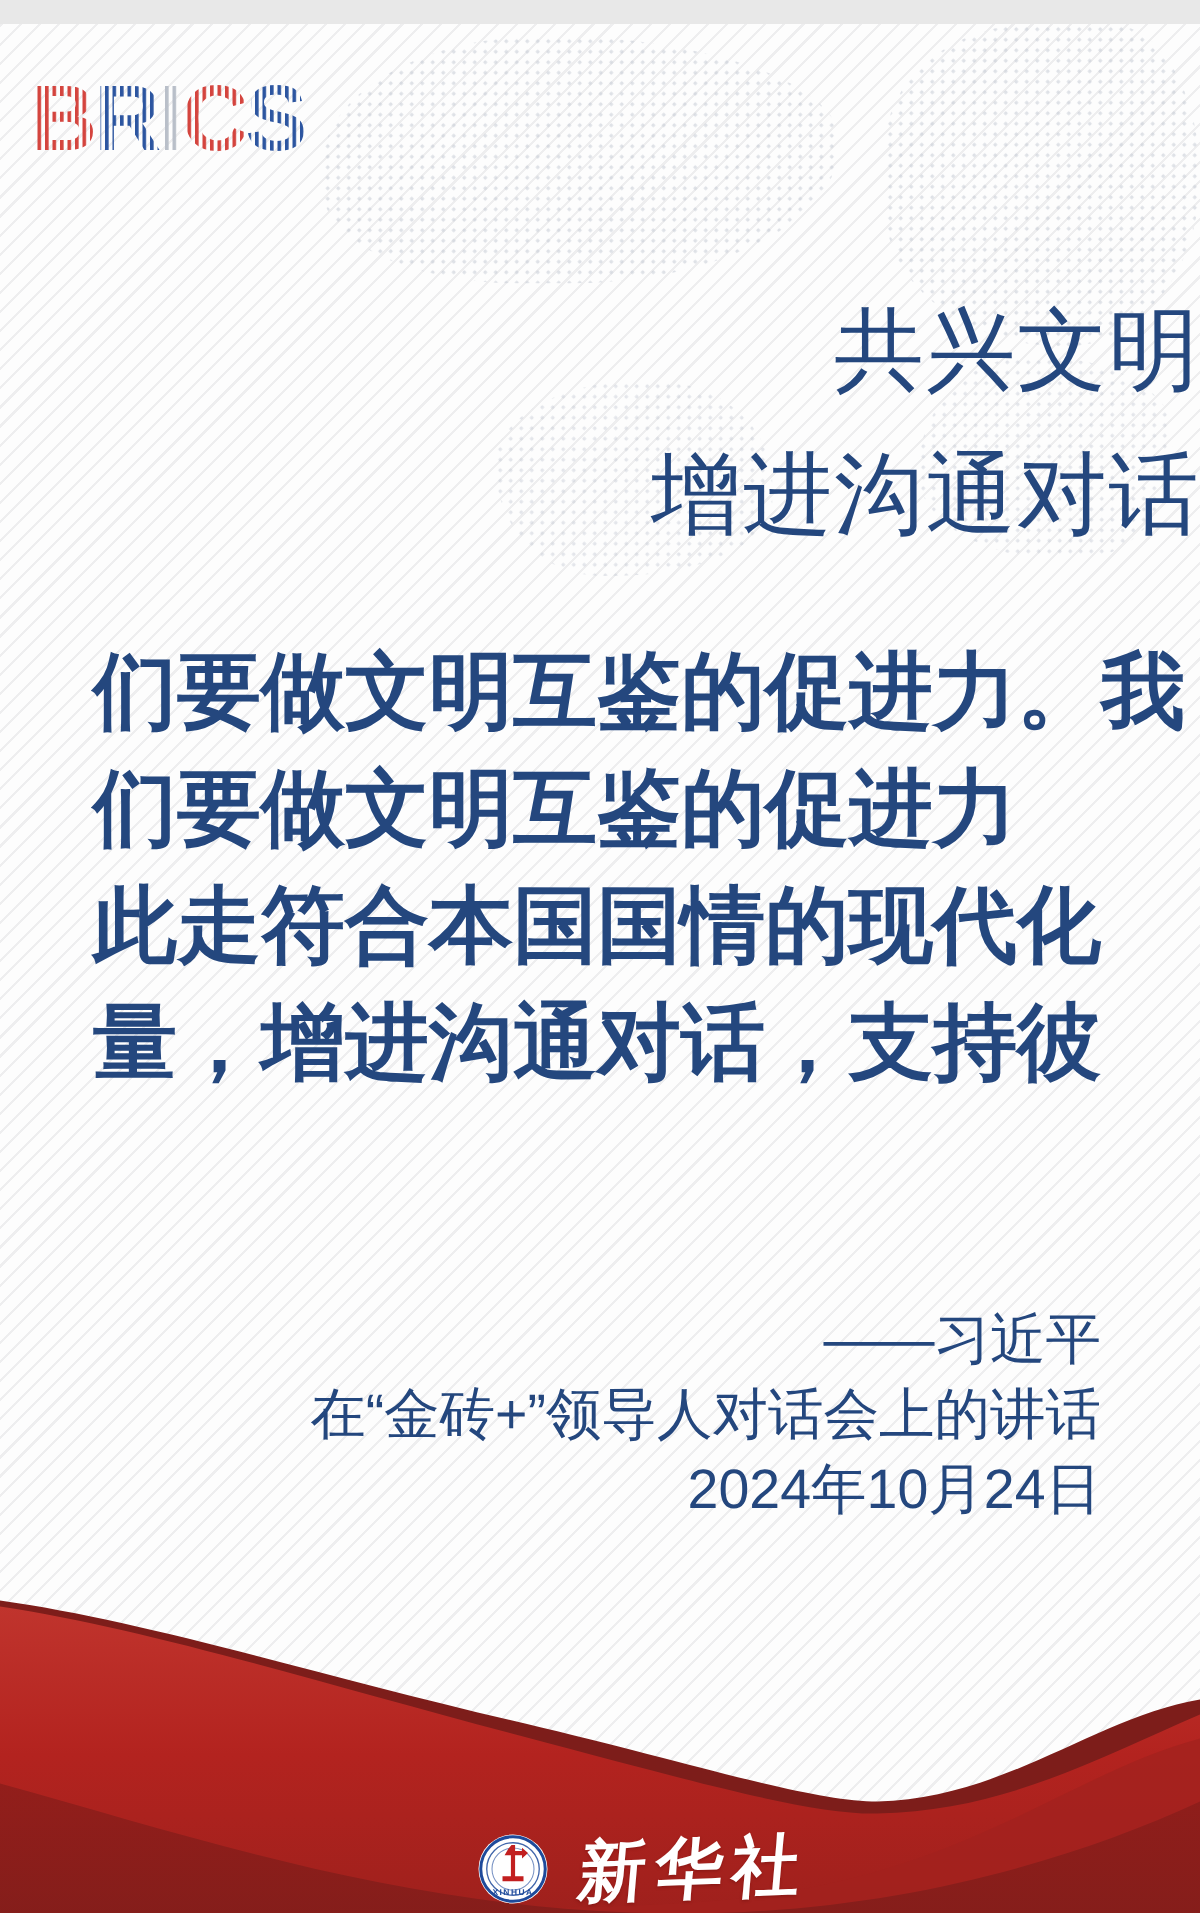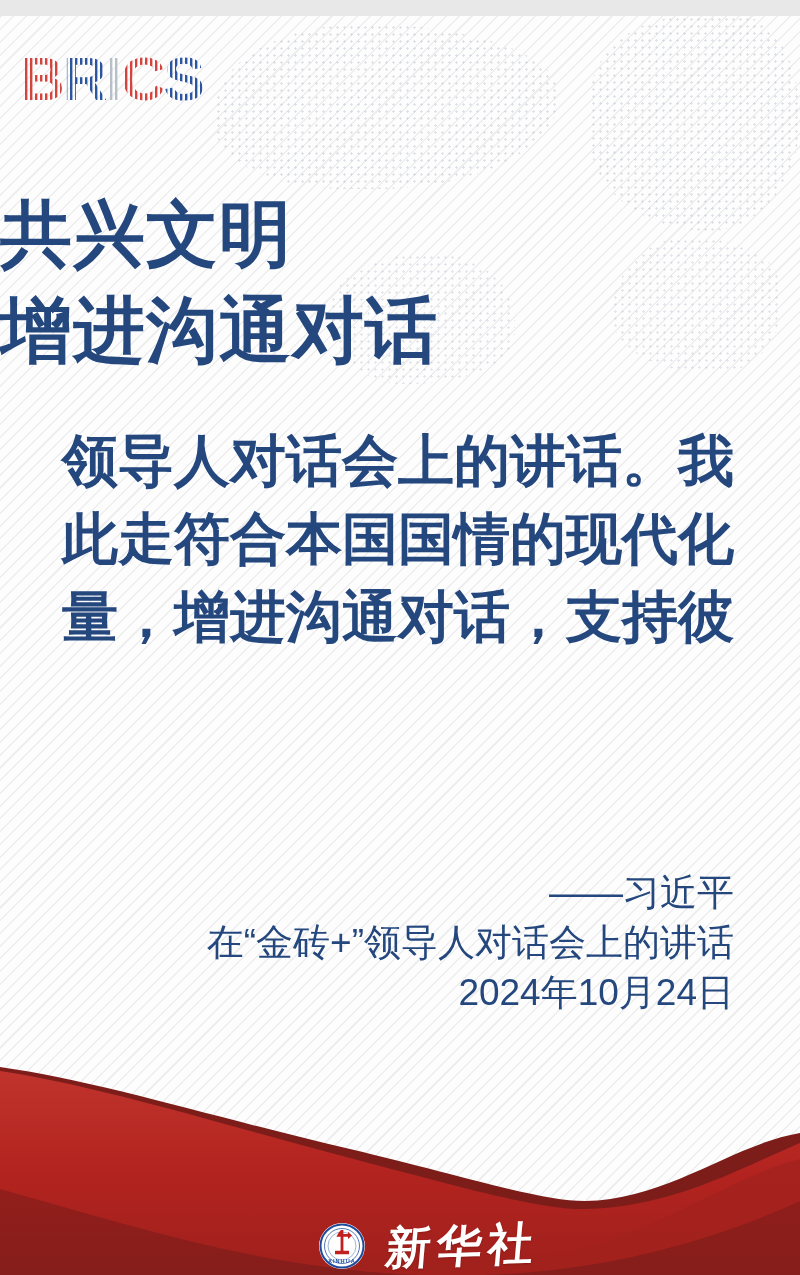--- a/index.html
+++ b/index.html
@@ -24,23 +24,23 @@
   }
   .map-na   { left:215px; top:8px;   width:345px; height:165px; border-radius:45% 60% 55% 40% / 55% 45% 60% 40%; }
   .map-eur  { left:590px; top:0px;   width:210px; height:215px; border-radius:50% 30% 45% 60% / 40% 50% 55% 45%; }
   .map-sa   { left:330px; top:238px; width:185px; height:130px; border-radius:55% 45% 60% 40% / 45% 55% 40% 60%; opacity:.45; }
   .map-afr  { left:612px; top:222px; width:170px; height:135px; border-radius:45% 55% 40% 60% / 60% 40% 55% 45%; opacity:.45; }
 
   .brics-logo { position:absolute; left:20px; top:24px; }
 
   .title {
     position:absolute; left:0; top:170px; width:100%;
-    text-align:left;
+    text-align:right;
     color:#24477e;
-    font-size:72px; font-weight:700;
+    font-size:60px; font-weight:400;
     line-height:96px; letter-spacing:1px;
   }
   .quote {
     position:absolute; left:62px; top:406px; width:676px;
     color:#24477e;
     font-size:56px; font-weight:800;
     line-height:78px;
   }
   .quote .qline { white-space:nowrap; }
 
@@ -93,21 +93,22 @@
       <tspan fill="url(#stripeRed)">B</tspan><tspan fill="url(#stripeBlue)">R</tspan><tspan fill="url(#stripeGray)">I</tspan><tspan fill="url(#stripeRed)">C</tspan><tspan fill="url(#stripeBlue)">S</tspan>
     </text>
   </svg>
 
   <h1 class="title">
     <div>共兴文明</div>
     <div>增进沟通对话</div>
   </h1>
 
   <div class="quote">
-    <div class="qline">领导人对话会上的讲话。我</div>
+    <div class="qline">们要做文明互鉴的促进力。我</div>
+    <div class="qline">们要做文明互鉴的促进力</div>
     <div class="qline">此走符合本国国情的现代化</div>
     <div class="qline">量，增进沟通对话，支持彼</div>
   </div>
 
   <div class="attribution">
     <div>——习近平</div>
     <div>在“金砖+”领导人对话会上的讲话</div>
     <div>2024年10月24日</div>
   </div>
 

